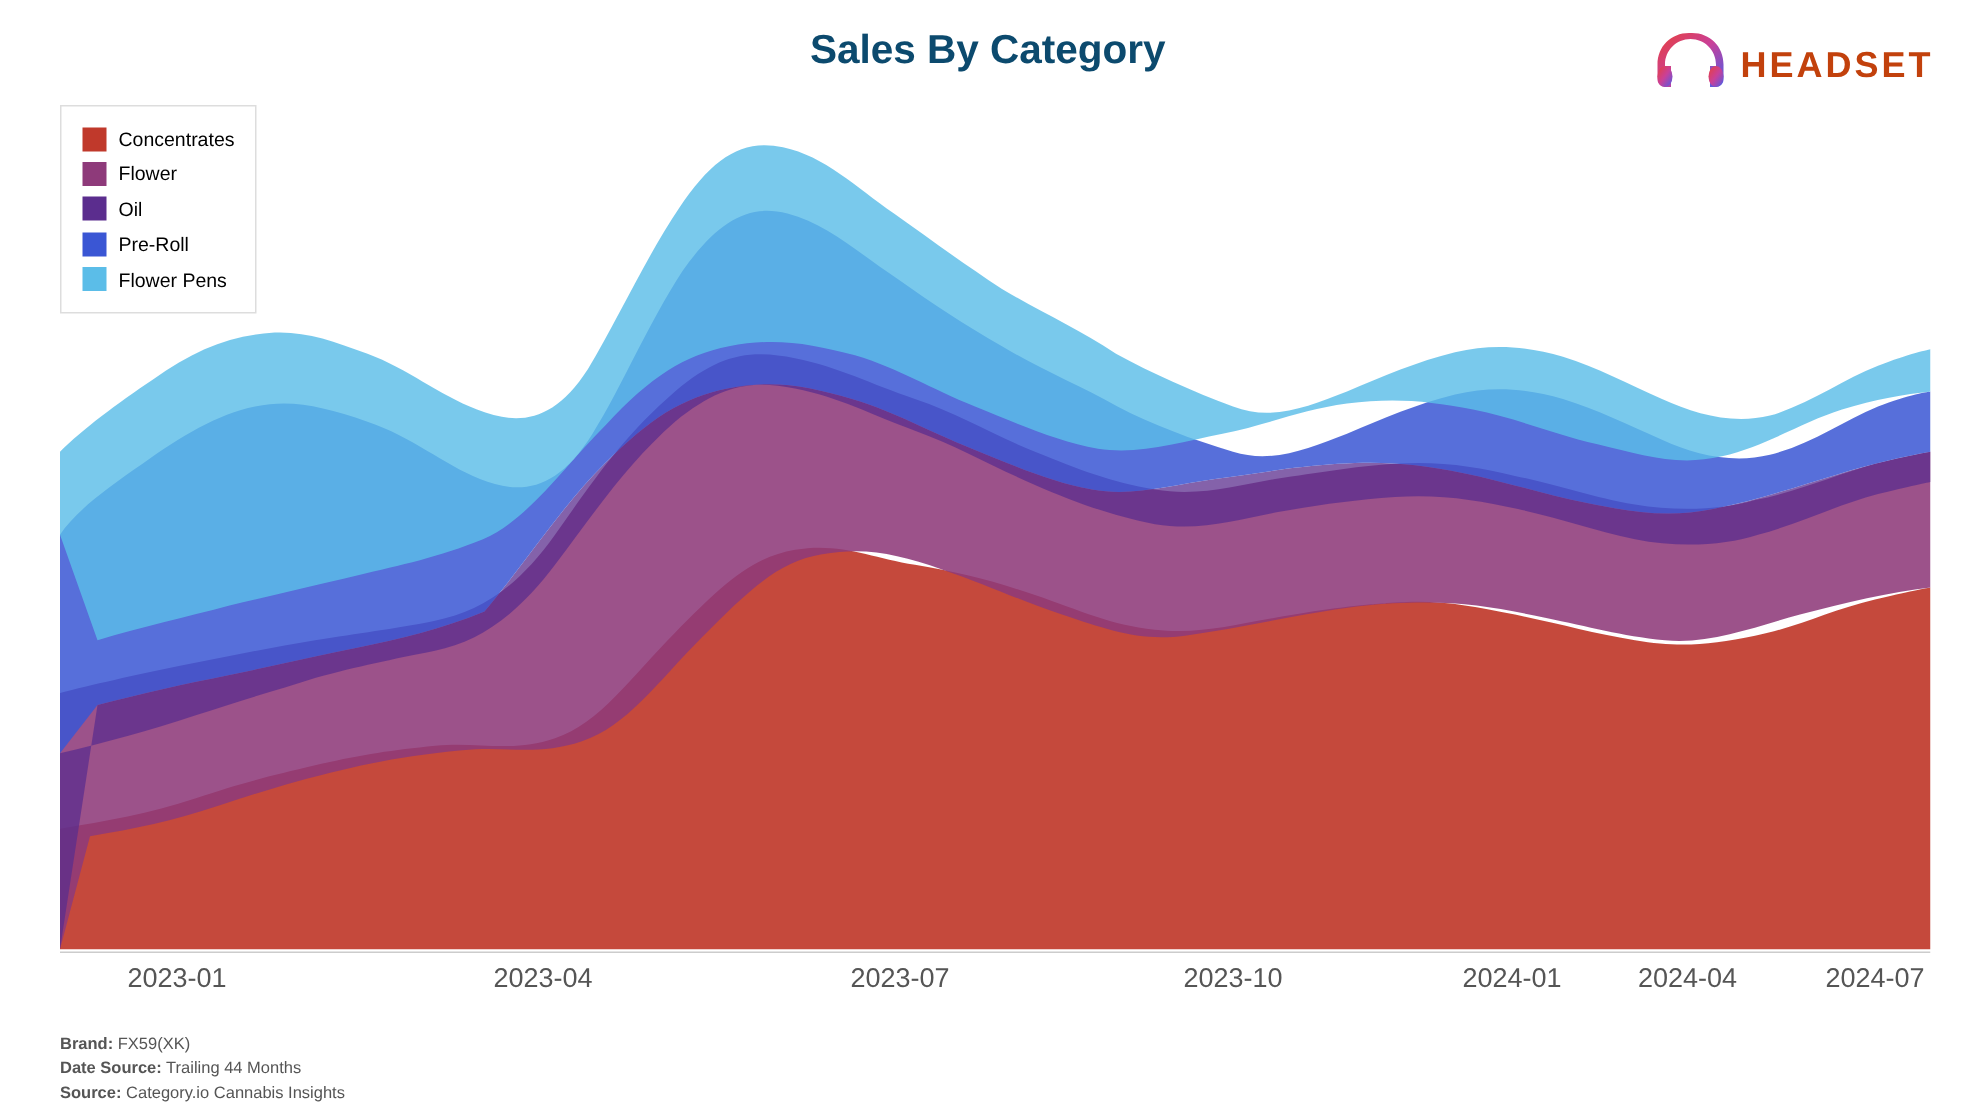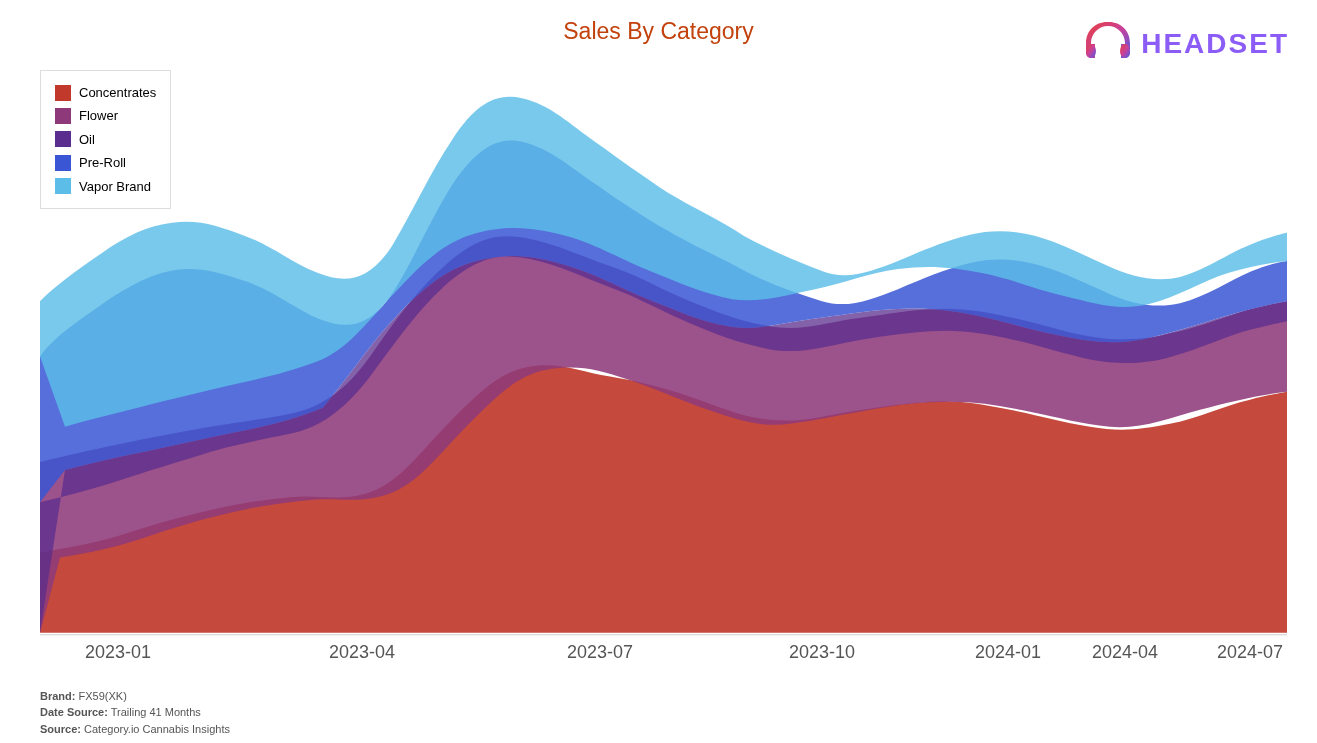--- a/index.html
+++ b/index.html
@@ -12,42 +12,42 @@
       position: relative;
     }
     .chart-container {
       width: 1317px;
       height: 743px;
       position: relative;
       background: #fff;
     }
     .chart-title {
       text-align: center;
-      font-size: 23px;
-      font-weight: normal;
+      font-size: 27px;
+      font-weight: bold;
       padding-top: 18px;
       padding-bottom: 10px;
-      color: #c2410c;
+      color: #0c4a6e;
     }
     .logo {
       position: absolute;
       top: 18px;
       right: 28px;
       display: flex;
       align-items: center;
       gap: 8px;
     }
     .logo-icon {
       width: 52px;
       height: 52px;
     }
     .logo-text {
-      font-size: 28px;
+      font-size: 24px;
       font-weight: bold;
-      color: #8b5cf6;
+      color: #c2410c;
       letter-spacing: 2px;
     }
     .legend {
       position: absolute;
       top: 70px;
       left: 40px;
       background: rgba(255,255,255,0.9);
       border: 1px solid #ddd;
       padding: 10px 14px;
       font-size: 13px;
@@ -124,21 +124,21 @@
     <div class="legend-item">
       <span class="legend-swatch" style="background:#5b2d8e;"></span>
       <span>Oil</span>
     </div>
     <div class="legend-item">
       <span class="legend-swatch" style="background:#3a56d4;"></span>
       <span>Pre-Roll</span>
     </div>
     <div class="legend-item">
       <span class="legend-swatch" style="background:#5bbde8;"></span>
-      <span>Vapor Brand</span>
+      <span>Flower Pens</span>
     </div>
   </div>
 
   <div class="chart-area">
     <svg class="chart-svg" viewBox="0 0 1247 600" preserveAspectRatio="none" xmlns="http://www.w3.org/2000/svg">
 
       <path d="M0,570
            L0,490
            C30,485 60,480 90,470
            C120,460 140,455 170,448
@@ -318,21 +318,21 @@
     </svg>
   </div>
 
   <div class="footer-info">
     <div>
       <span class="label">Brand:</span>
       <span>FX59(XK)</span>
     </div>
     <div>
       <span class="label">Date Source:</span>
-      <span>Trailing 41 Months</span>
+      <span>Trailing 44 Months</span>
     </div>
     <div>
       <span class="label">Source:</span>
       <span>Category.io Cannabis Insights</span>
     </div>
   </div>
 
 </div>
 
 </body></html>

